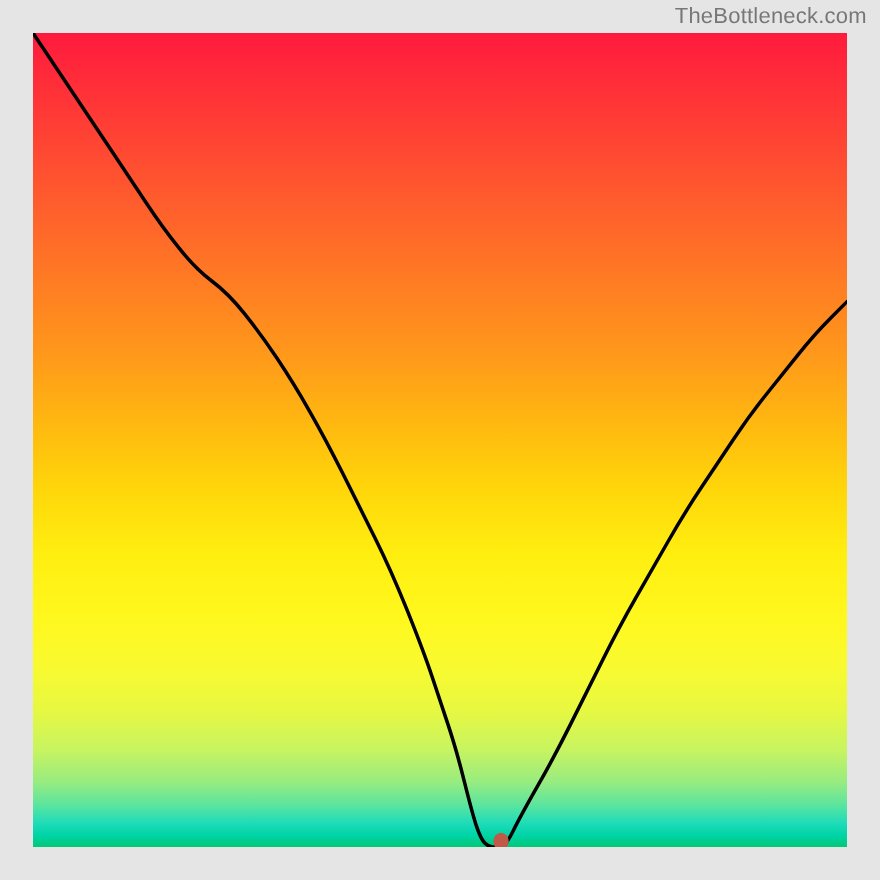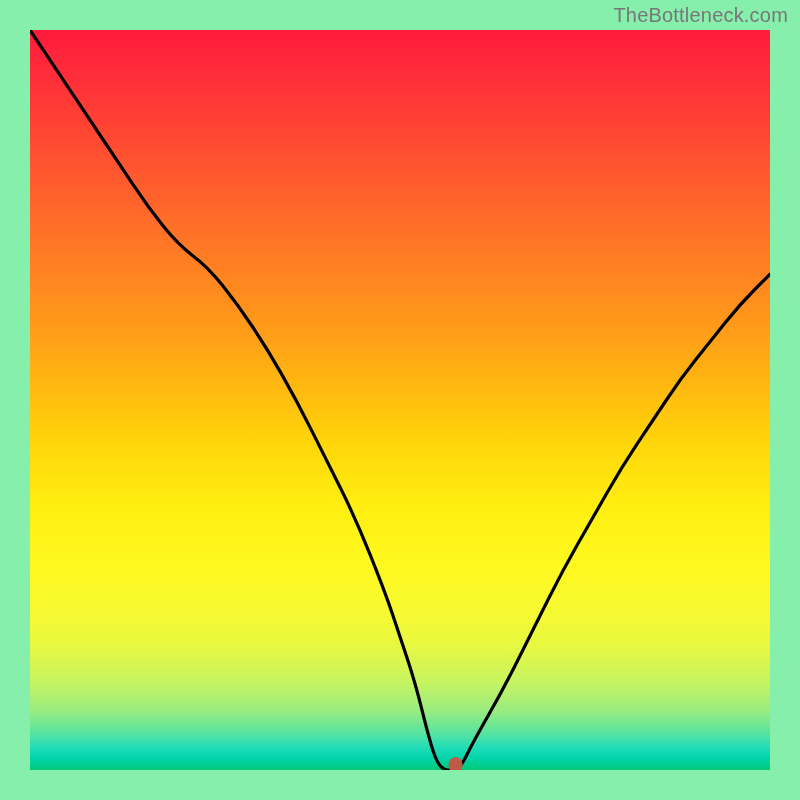--- a/index.html
+++ b/index.html
@@ -8,21 +8,21 @@
     width: 800px;
     height: 800px;
     background: #000;
     overflow: hidden;
     font-family: Arial, Helvetica, sans-serif;
   }
   .frame {
     position: relative;
     width: 800px;
     height: 800px;
-    background: #86efac;
+    background: #e5e5e5;
   }
   .plot-area {
     position: absolute;
     left: 30px;
     top: 30px;
     width: 740px;
     height: 740px;
     
     background: linear-gradient(
       to bottom,

